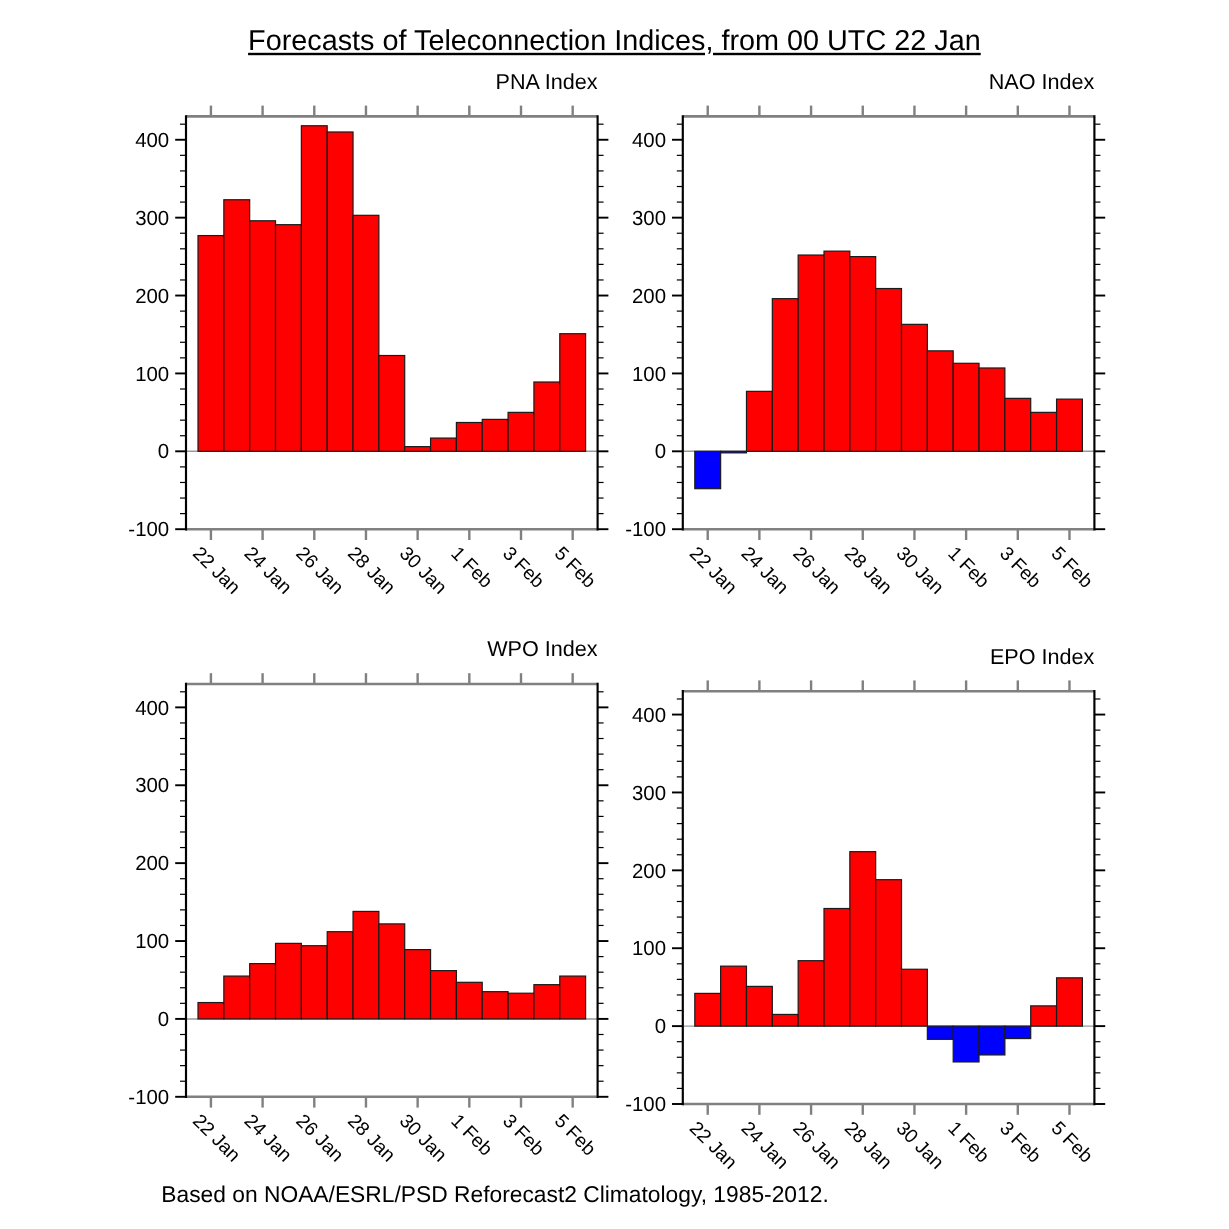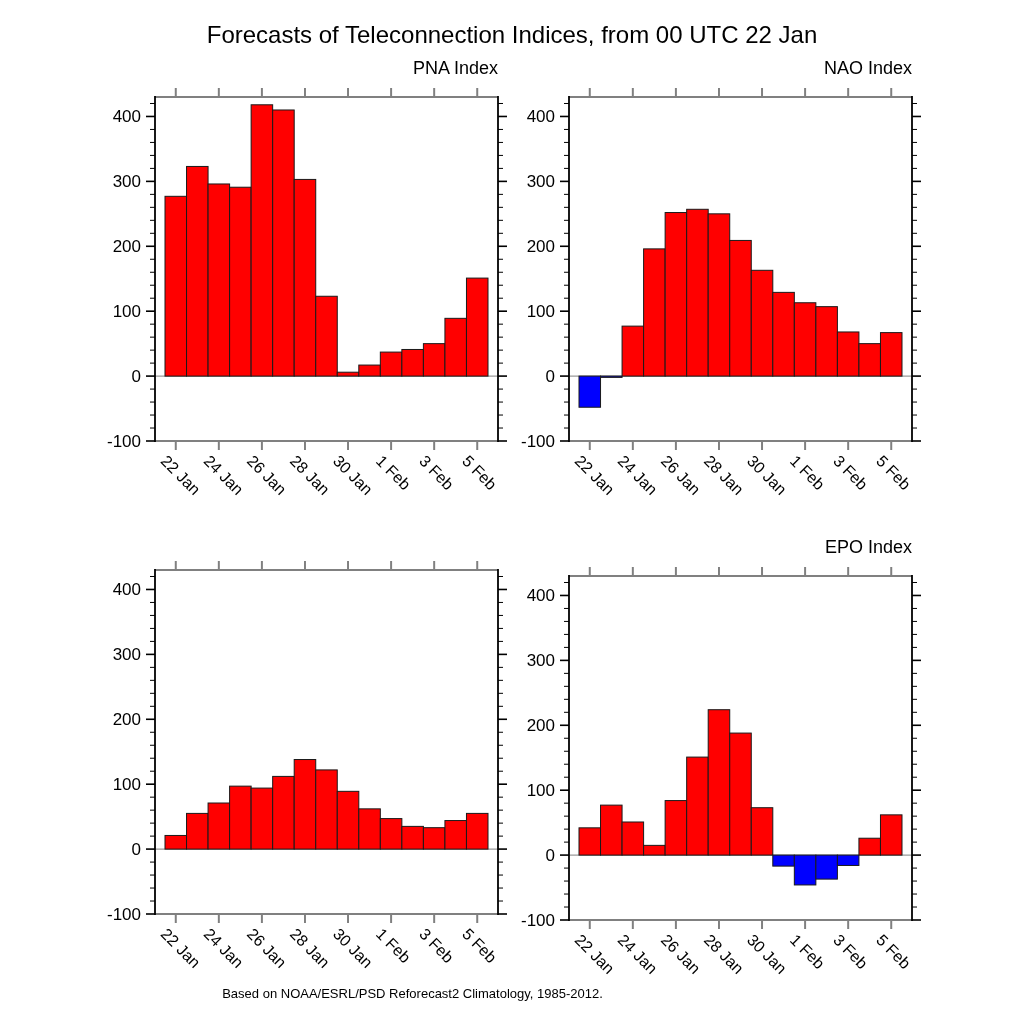--- a/index.html
+++ b/index.html
@@ -2,32 +2,32 @@
 <html><head>
 <meta charset="utf-8">
 <style>
   html,body{margin:0;padding:0;}
   body{
     width:1024px;height:1024px;background:#ffffff;position:relative;
     font-family:"Liberation Sans", sans-serif;color:#000;overflow:hidden;
   }
   .main-title{
     position:absolute;top:21px;left:0;width:1024px;text-align:center;
-    font-size:24px;letter-spacing:0;
+    font-size:24px;letter-spacing:0;text-decoration:underline;
   }
   .panel{position:absolute;width:470px;height:478px;margin:0;padding:0;}
   .panel-title{
     position:absolute;left:100px;top:1px;width:343px;text-align:right;
     font-size:18px;
   }
   svg.chart{position:absolute;left:0;top:0;overflow:visible;}
   svg.chart text{fill:#000;font-family:"Liberation Sans", sans-serif;}
   .caption{
     position:absolute;top:986px;left:0;width:825px;text-align:center;
-    font-size:13px;
+    font-size:19px;
   }
   #panel-0{left:55px;top:57px;}
   #panel-1{left:469px;top:57px;}
   #panel-2{left:55px;top:530px;}
   #panel-3{left:469px;top:536px;}
 </style>
 </head>
 <body>
 
 <div class="main-title">Forecasts of Teleconnection Indices, from 00 UTC 22 Jan</div>
@@ -246,20 +246,21 @@
       <line x1="379.17" y1="31" x2="379.17" y2="40" stroke="#808080" stroke-width="2"></line>
       <line x1="379.17" y1="384" x2="379.17" y2="393" stroke="#808080" stroke-width="2"></line>
       <text transform="translate(363.2,405) rotate(45)" text-anchor="start" font-size="16">3 Feb</text>
       <line x1="422.23" y1="31" x2="422.23" y2="40" stroke="#808080" stroke-width="2"></line>
       <line x1="422.23" y1="384" x2="422.23" y2="393" stroke="#808080" stroke-width="2"></line>
       <text transform="translate(406.2,405) rotate(45)" text-anchor="start" font-size="16">5 Feb</text>
     </svg>
 </figure>
 
 <figure class="panel" id="panel-2">
+  <figcaption class="panel-title">WPO Index</figcaption>
   <svg class="chart" width="470" height="478">
       <line x1="100" y1="319.09433962264154" x2="443" y2="319.09433962264154" stroke="#9a9a9a" stroke-width="1.2"></line>
       <rect x="110.00" y="305.46" width="21.53" height="13.63" fill="#ff0000" stroke="#1a1a1a" stroke-width="1"></rect>
       <rect x="131.53" y="283.40" width="21.53" height="35.70" fill="#ff0000" stroke="#1a1a1a" stroke-width="1"></rect>
       <rect x="153.07" y="273.01" width="21.53" height="46.08" fill="#ff0000" stroke="#1a1a1a" stroke-width="1"></rect>
       <rect x="174.60" y="256.14" width="21.53" height="62.96" fill="#ff0000" stroke="#1a1a1a" stroke-width="1"></rect>
       <rect x="196.13" y="258.08" width="21.53" height="61.01" fill="#ff0000" stroke="#1a1a1a" stroke-width="1"></rect>
       <rect x="217.67" y="246.40" width="21.53" height="72.69" fill="#ff0000" stroke="#1a1a1a" stroke-width="1"></rect>
       <rect x="239.20" y="229.52" width="21.53" height="89.57" fill="#ff0000" stroke="#1a1a1a" stroke-width="1"></rect>
       <rect x="260.73" y="239.91" width="21.53" height="79.18" fill="#ff0000" stroke="#1a1a1a" stroke-width="1"></rect>

